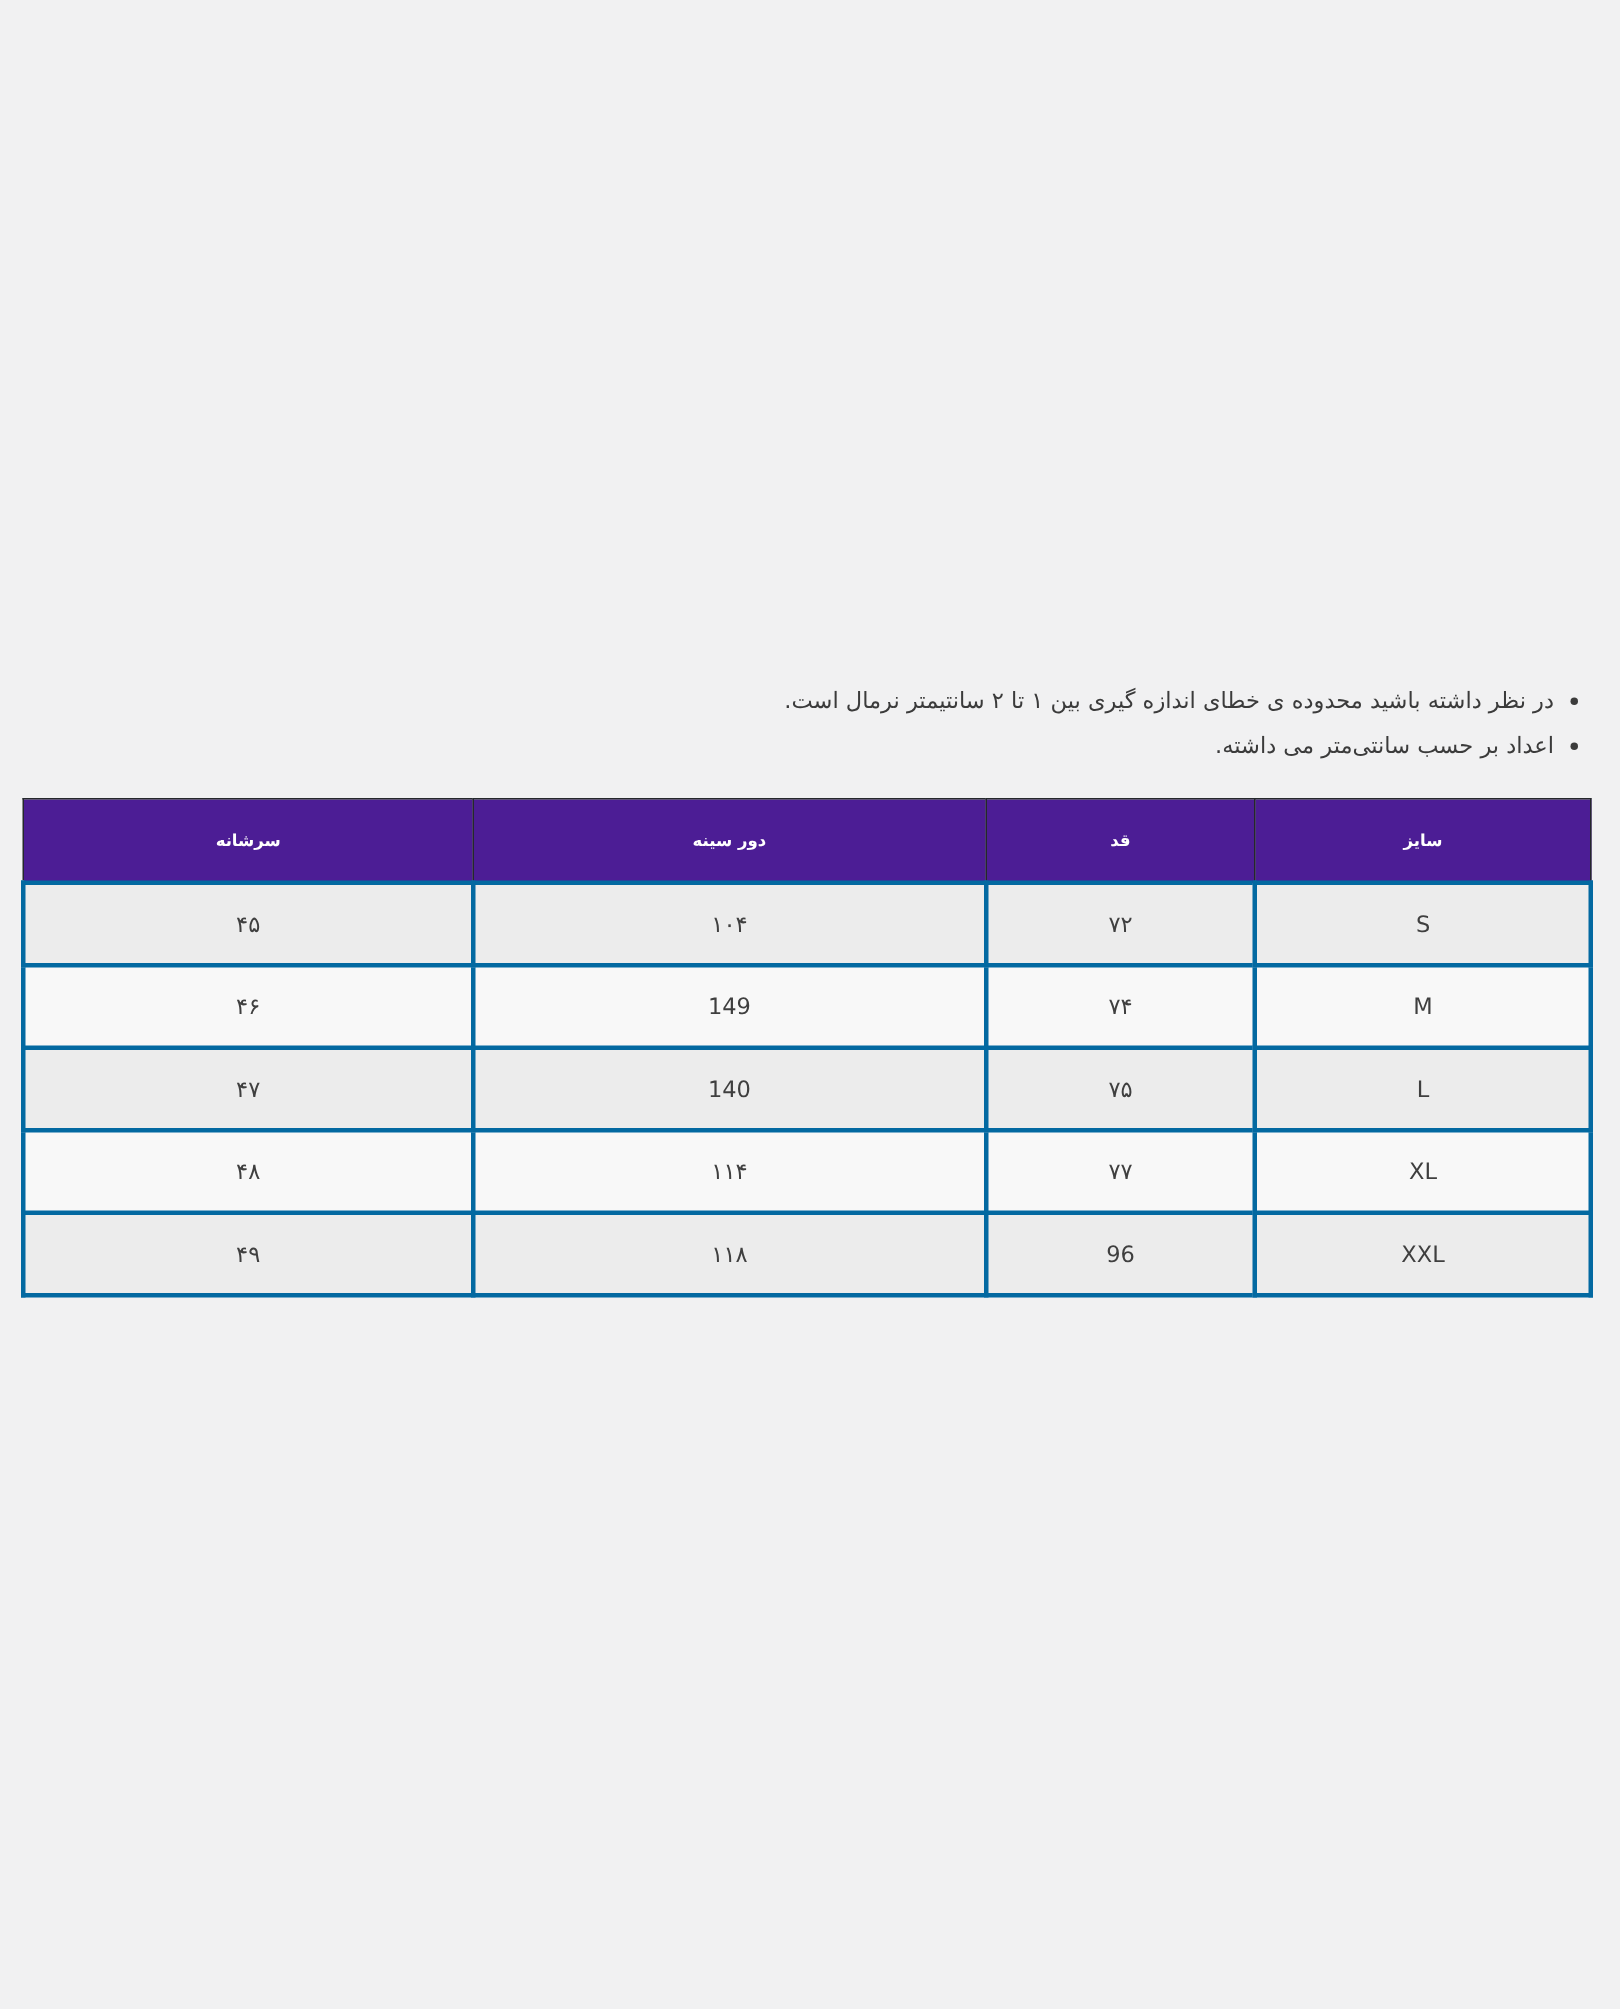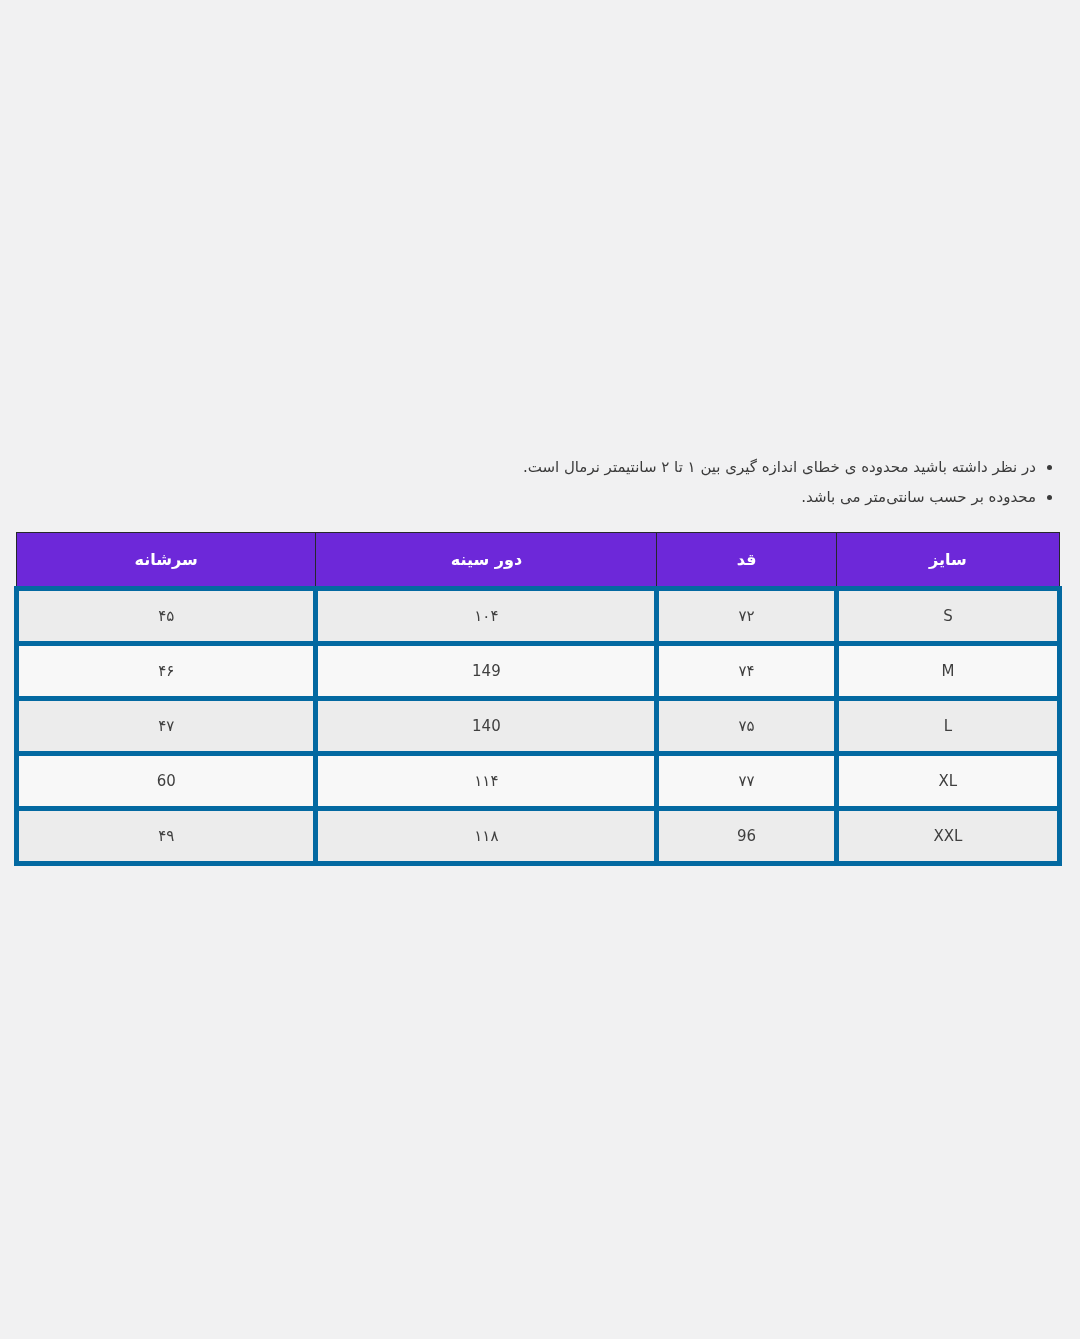--- a/index.html
+++ b/index.html
@@ -32,55 +32,55 @@
   }
   .notes li { padding: 0; }
   
   .size-table {
     width: 1048px;
     margin: 20px 18px 0 14px;
     border-collapse: collapse;
     table-layout: fixed;
   }
   .size-table th {
-    background: #6d28d9;
+    background: #4c1d95;
     color: #ffffff;
     font-weight: bold;
-    font-size: 16px;
+    font-size: 11px;
     height: 56px;
     text-align: center;
     vertical-align: middle;
     border: 1px solid #25282c;
   }
   .size-table th:not(:first-child) {
     border-right: 1px solid #3b3e43;
   }
   .size-table td {
     height: 55px;
     text-align: center;
     vertical-align: middle;
     font-size: 15px;
     color: #3f3f3f;
-    border: 5px solid #0369a1;
+    border: 3px solid #0369a1;
   }
   .size-table tbody tr:nth-child(odd) td  { background: #ececec; }
   .size-table tbody tr:nth-child(even) td { background: #f8f8f8; }
   .col-size     { width: 21.4%; margin-top: 15px; }
   .col-height   { width: 17.2%; }
   .col-chest    { width: 32.7%; }
   .col-shoulder { width: 28.7%; }
 </style>
 </head>
 <body>
 
 <div class="page" dir="rtl">
 
   <ul class="notes">
     <li>در نظر داشته باشید محدوده ی خطای اندازه گیری بین ۱ تا ۲ سانتیمتر نرمال است.</li>
-    <li>محدوده بر حسب سانتی‌متر می باشد.</li>
+    <li>اعداد بر حسب سانتی‌متر می داشته.</li>
   </ul>
 
   <table class="size-table">
     <thead>
       <tr>
         <th class="col-size">سایز</th>
         <th class="col-height">قد</th>
         <th class="col-chest">دور سینه</th>
         <th class="col-shoulder">سرشانه</th>
       </tr>
@@ -101,21 +101,21 @@
       <tr>
         <td>L</td>
         <td>۷۵</td>
         <td>140</td>
         <td>۴۷</td>
       </tr>
       <tr>
         <td>XL</td>
         <td>۷۷</td>
         <td>۱۱۴</td>
-        <td>60</td>
+        <td>۴۸</td>
       </tr>
       <tr>
         <td>XXL</td>
         <td>96</td>
         <td>۱۱۸</td>
         <td>۴۹</td>
       </tr>
     </tbody>
   </table>
 

